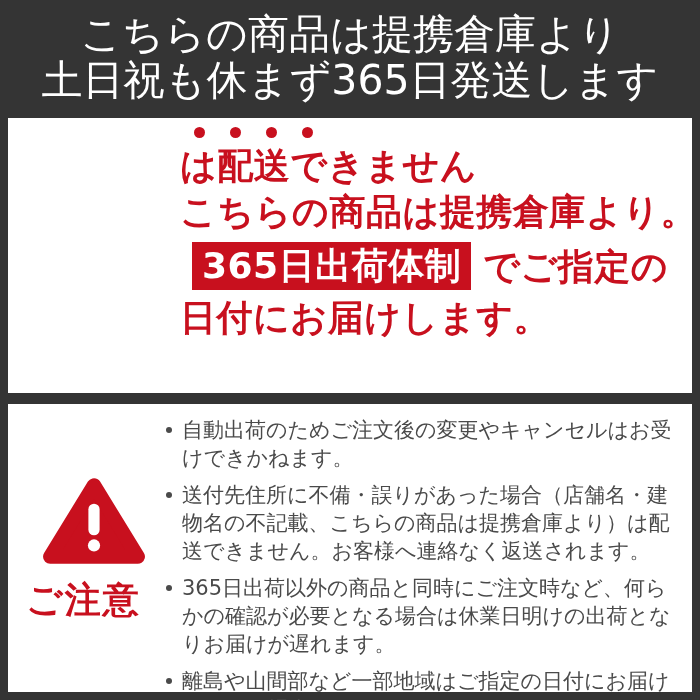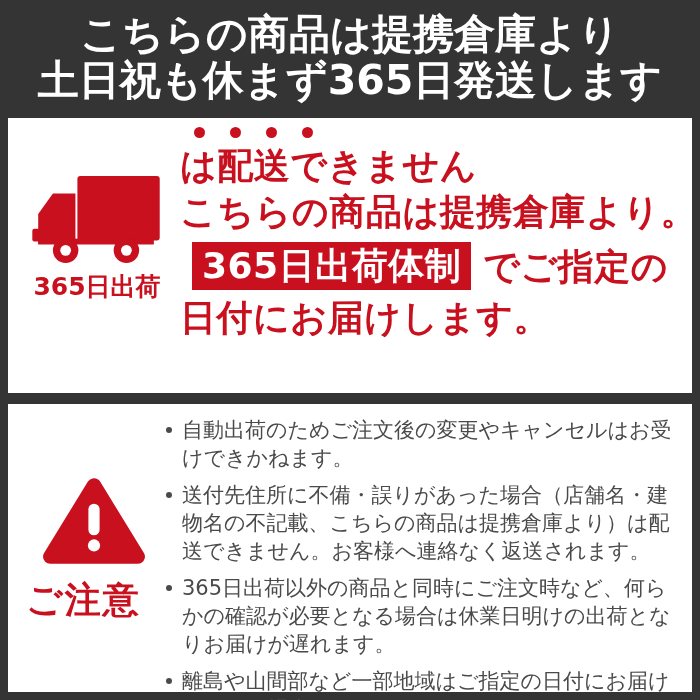--- a/index.html
+++ b/index.html
@@ -15,21 +15,21 @@
     background:var(--dark);
     font-family:"DejaVu Sans","Liberation Sans",sans-serif;
   }
   .frame{
     position:relative;width:700px;height:700px;
     background:var(--dark);overflow:hidden;
   }
   
   .top-banner{
     position:absolute;top:0;left:0;width:700px;height:134px;
-    color:#ffffff;font-weight:700;font-size:41px;line-height:1.12;
+    color:#ffffff;font-weight:400;font-size:41px;line-height:1.12;
     text-align:center;padding-top:12px;letter-spacing:0px;
   }
   
   .panel{
     position:absolute;left:8px;right:8px;background:var(--panel);
   }
   .panel-shipping{top:118px;height:275px;}
   .panel-caution{top:404px;height:288px;}
   
   .truck-block{
@@ -82,35 +82,20 @@
 
 <div class="frame">
 
   <header class="top-banner">
     <div>こちらの商品は提携倉庫より</div>
     <div>土日祝も休まず365日発送します</div>
   </header>
 
   <section class="panel panel-shipping">
 
-    <div class="truck-block">
-      <svg width="130" height="98" viewBox="0 0 132 100" aria-hidden="true">
-        <g fill="#c8101e">
-          <rect x="46" y="6" width="84" height="66" rx="3"></rect>
-          <path d="M44,24 L21,24 L6,45 L6,75 L44,75 Z"></path>
-          <rect x="0" y="60" width="10" height="13" rx="2"></rect>
-          <rect x="6" y="70" width="118" height="6"></rect>
-          <circle cx="34" cy="82" r="13"></circle>
-          <circle cx="96" cy="82" r="13"></circle>
-        </g>
-        <circle cx="34" cy="82" r="5.5" fill="#ffffff"></circle>
-        <circle cx="96" cy="82" r="5.5" fill="#ffffff"></circle>
-      </svg>
-      <div class="truck-label">365日出荷</div>
-    </div>
 
     <div class="shipping-message">
       <div class="dots">
         <i></i>
           <i></i>
           <i></i>
           <i></i>
       </div>
       <div class="big">は配送できません</div>
       <div class="big">こちらの商品は提携倉庫より。</div>

